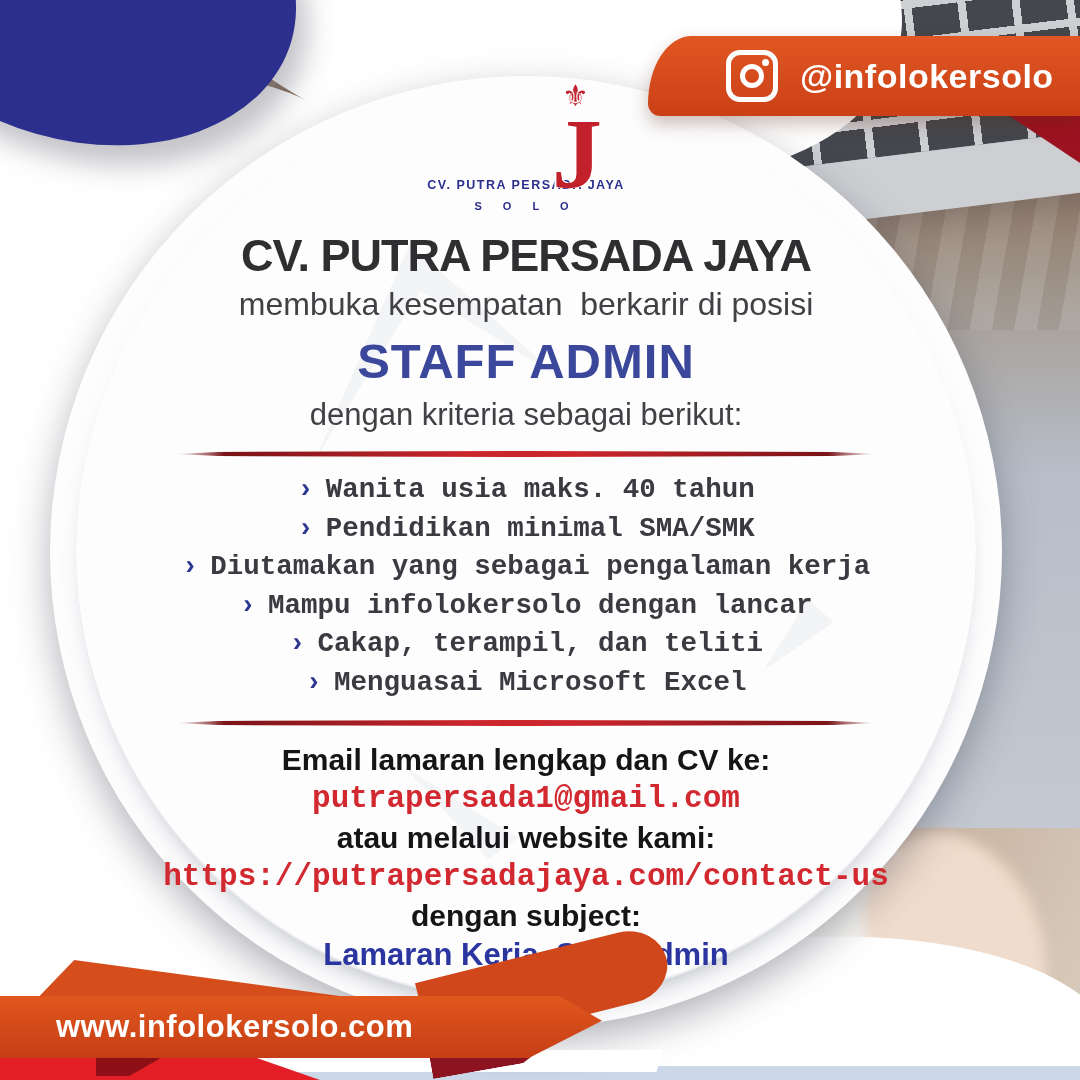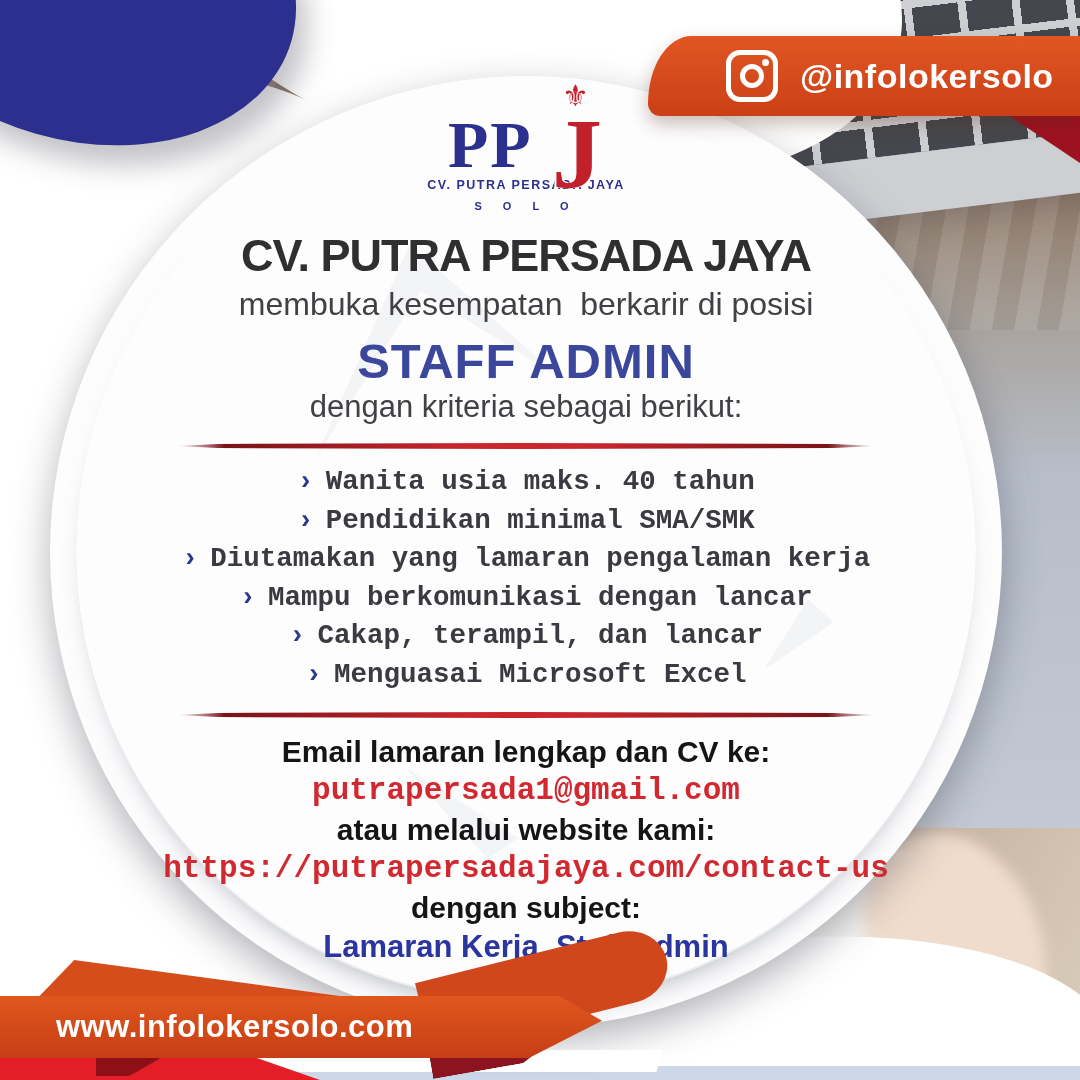--- a/index.html
+++ b/index.html
@@ -83,21 +83,21 @@
     text-shadow: -2px 0 0 #fff, 2px 0 0 #fff; }
   .logo-fleur { position: absolute; left: 166px; top: -38px; font-size: 30px; color: #c2202b; z-index: 2; }
   .logo-line1 { position: absolute; left: 0; top: 62px; width: 100%; font-size: 12.5px; font-weight: bold;
     color: #2b2f8e; letter-spacing: 1.5px; }
   .logo-line2 { position: absolute; left: 0; top: 84px; width: 100%; font-size: 11px; font-weight: bold;
     color: #2b2f8e; letter-spacing: 9px; }
 
   .company-title { font-size: 45px; font-weight: bold; color: #2f2f32; letter-spacing: -1px; margin: 10px 0 2px; }
   .opening-line { font-size: 32px; color: #414145; margin: 4px 0 2px; white-space: pre-wrap; }
   .position-title { font-size: 49px; font-weight: bold; color: #3b479b; letter-spacing: 1px; margin: 10px 0 0; }
-  .criteria-intro { font-size: 31px; color: #414145; margin: 0 0 0; }
+  .criteria-intro { font-size: 31px; color: #414145; margin: 8px 0 0; }
 
   .divider { width: 700px; height: 6px; margin: 18px auto 14px auto;
     background: linear-gradient(90deg, rgba(120,20,24,0) 0%, #7a1418 7%, #cb262c 42%, #cb262c 58%, #7a1418 93%, rgba(120,20,24,0) 100%);
     clip-path: polygon(0 50%, 6% 16%, 50% 0, 94% 16%, 100% 50%, 94% 84%, 50% 100%, 6% 84%); }
 
   .criteria-list { list-style: none; margin: 6px 0 2px; font-family: Liberation Mono, monospace; }
   .criteria-list li { font-size: 27.5px; font-weight: bold; color: #3a3a40; line-height: 38.5px; }
   .chev { color: #2c3890; margin-right: 12px; }
 
   .contact { margin-top: 0; }
@@ -160,40 +160,39 @@
   </div>
 
   <div class="circle">
     <div class="circle-ring"></div>
     <div class="watermark"></div>
   </div>
 
   <div class="content">
 
     <div class="logo">
-      <span class="logo-pp">PP</span>
       <span class="logo-fleur">⚜</span>
       <span class="logo-j">J</span>
       <div class="logo-line1">CV.  PUTRA  PERSADA  JAYA</div>
       <div class="logo-line2">S O L O</div>
     </div>
 
     <div class="company-title">CV. PUTRA PERSADA JAYA</div>
     <div class="opening-line">membuka kesempatan  berkarir di posisi</div>
     <div class="position-title">STAFF ADMIN</div>
     <div class="criteria-intro">dengan kriteria sebagai berikut:</div>
 
     <div class="divider"></div>
 
     <ul class="criteria-list">
       <li><span class="chev">›</span><span>Wanita usia maks. 40 tahun</span></li>
       <li><span class="chev">›</span><span>Pendidikan minimal SMA/SMK</span></li>
-      <li><span class="chev">›</span><span>Diutamakan yang lamaran pengalaman kerja</span></li>
-      <li><span class="chev">›</span><span>Mampu berkomunikasi dengan lancar</span></li>
-      <li><span class="chev">›</span><span>Cakap, terampil, dan lancar</span></li>
+      <li><span class="chev">›</span><span>Diutamakan yang sebagai pengalaman kerja</span></li>
+      <li><span class="chev">›</span><span>Mampu infolokersolo dengan lancar</span></li>
+      <li><span class="chev">›</span><span>Cakap, terampil, dan teliti</span></li>
       <li><span class="chev">›</span><span>Menguasai Microsoft Excel</span></li>
     </ul>
 
     <div class="divider"></div>
 
     <div class="contact">
       <div class="c-intro">Email lamaran lengkap dan CV ke:</div>
       <div class="c-red">putrapersada1@gmail.com</div>
       <div class="c-intro">atau melalui website kami:</div>
       <div class="c-red">https://putrapersadajaya.com/contact-us</div>

